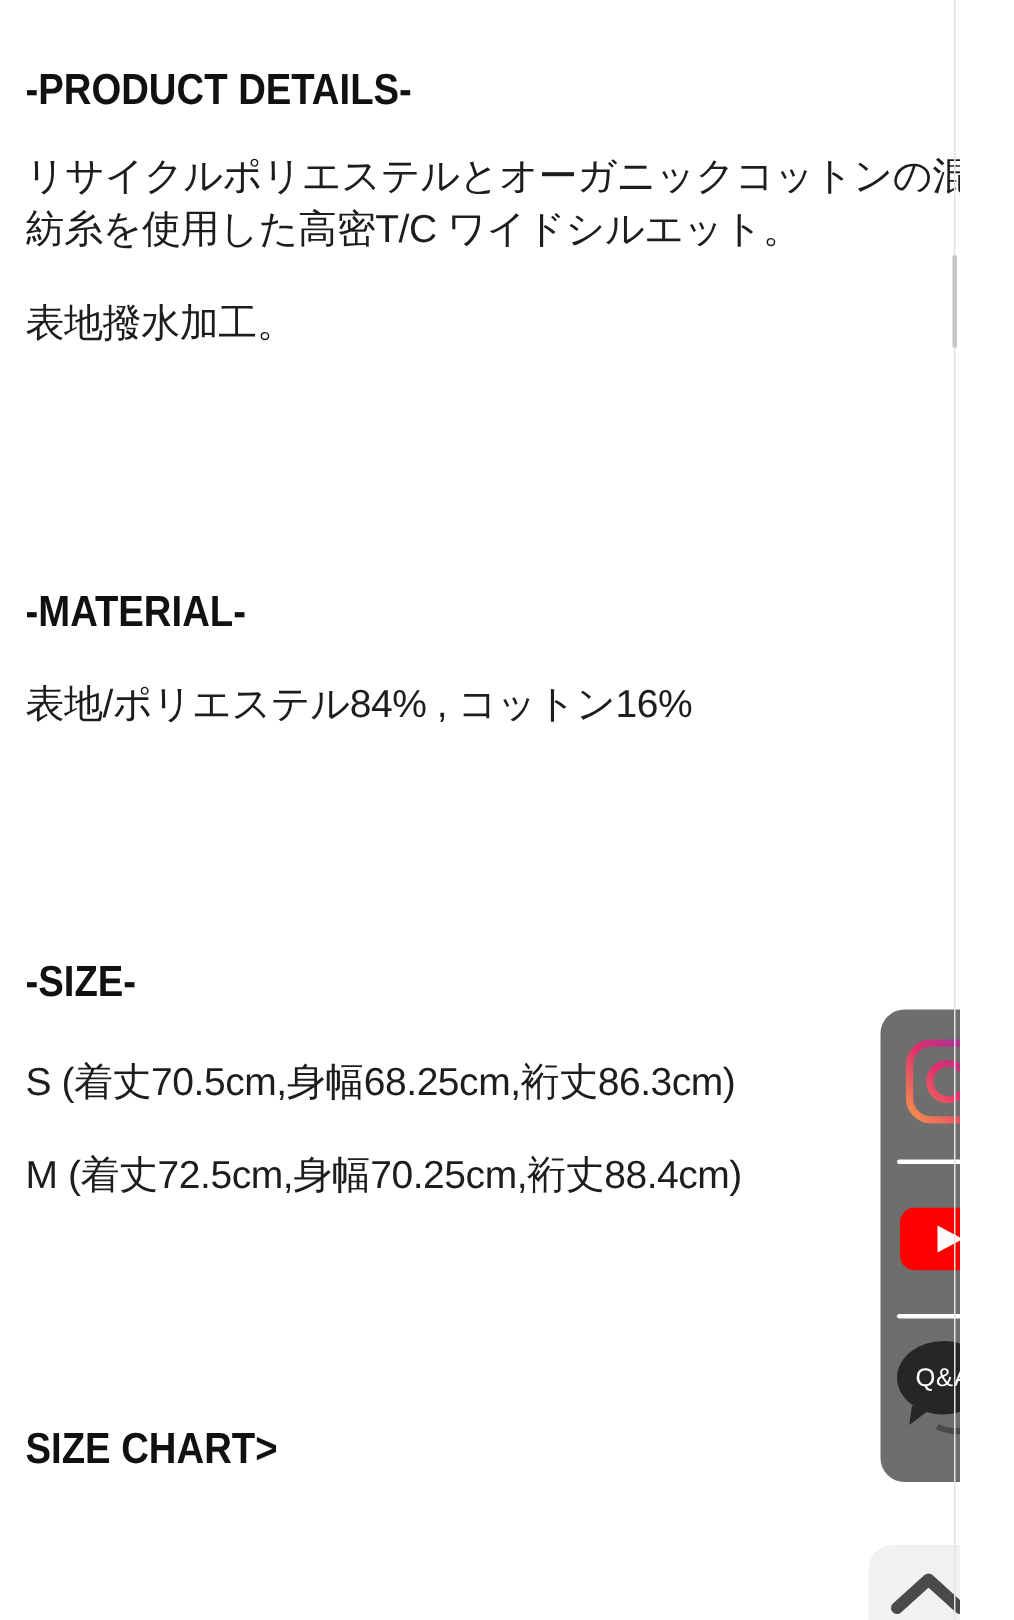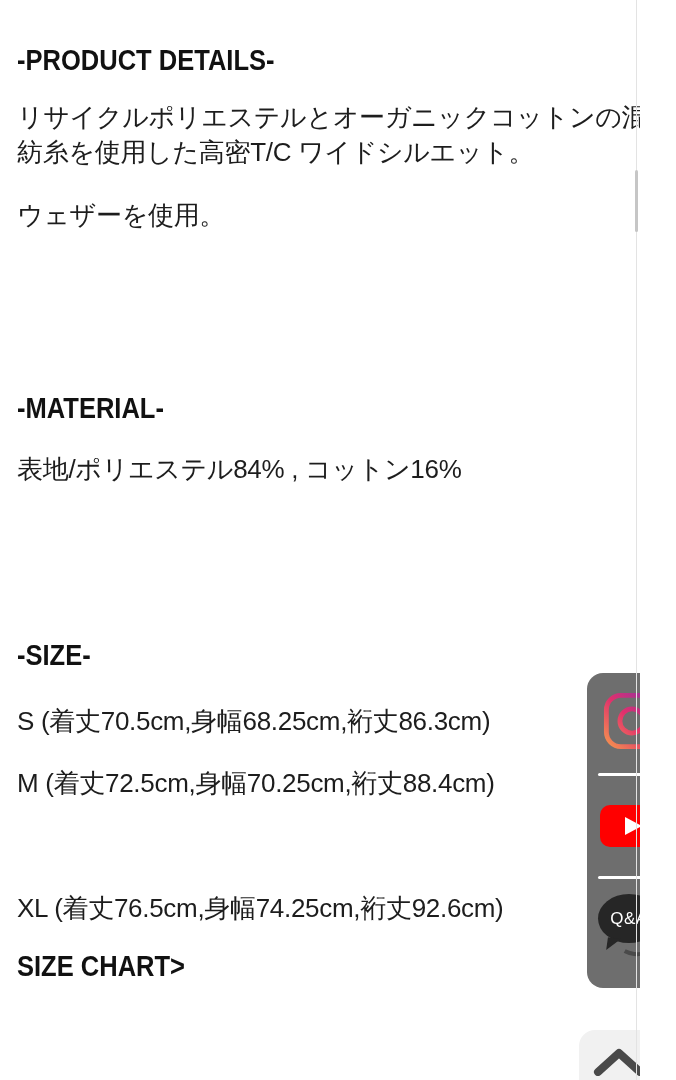--- a/index.html
+++ b/index.html
@@ -99,33 +99,32 @@
 </style>
 </head>
 <body>
 
 <div class="screen">
 
   <h2 class="heading h1">-PRODUCT DETAILS-</h2>
 
   <p class="jp intro">リサイクルポリエステルとオーガニックコットンの混紡糸を使用した高密T/C ワイドシルエット。</p>
 
-  <p class="jp p-feature1">ウェザーを使用。</p>
+  <p class="jp p-feature1">表地撥水加工。</p>
 
 
   <h2 class="heading h2">-MATERIAL-</h2>
 
   <p class="jp m-outer">表地/ポリエステル84% , コットン16%</p>
 
 
   <h2 class="heading h3">-SIZE-</h2>
 
   <p class="jp row0">S (着丈70.5cm,身幅68.25cm,裄丈86.3cm)</p>
   <p class="jp row1">M (着丈72.5cm,身幅70.25cm,裄丈88.4cm)</p>
-  <p class="jp row3">XL (着丈76.5cm,身幅74.25cm,裄丈92.6cm)</p>
 
   <a class="heading chart-link">SIZE CHART&gt;</a>
 
   <aside class="sidebar">
 
     <a class="sb-icon ig">
       <svg viewBox="0 0 60 60" width="58" height="58">
         <defs>
           <linearGradient id="igGrad" gradientUnits="userSpaceOnUse" x1="0" y1="60" x2="60" y2="0">
             <stop offset="0" stop-color="#f7a14b"></stop>

